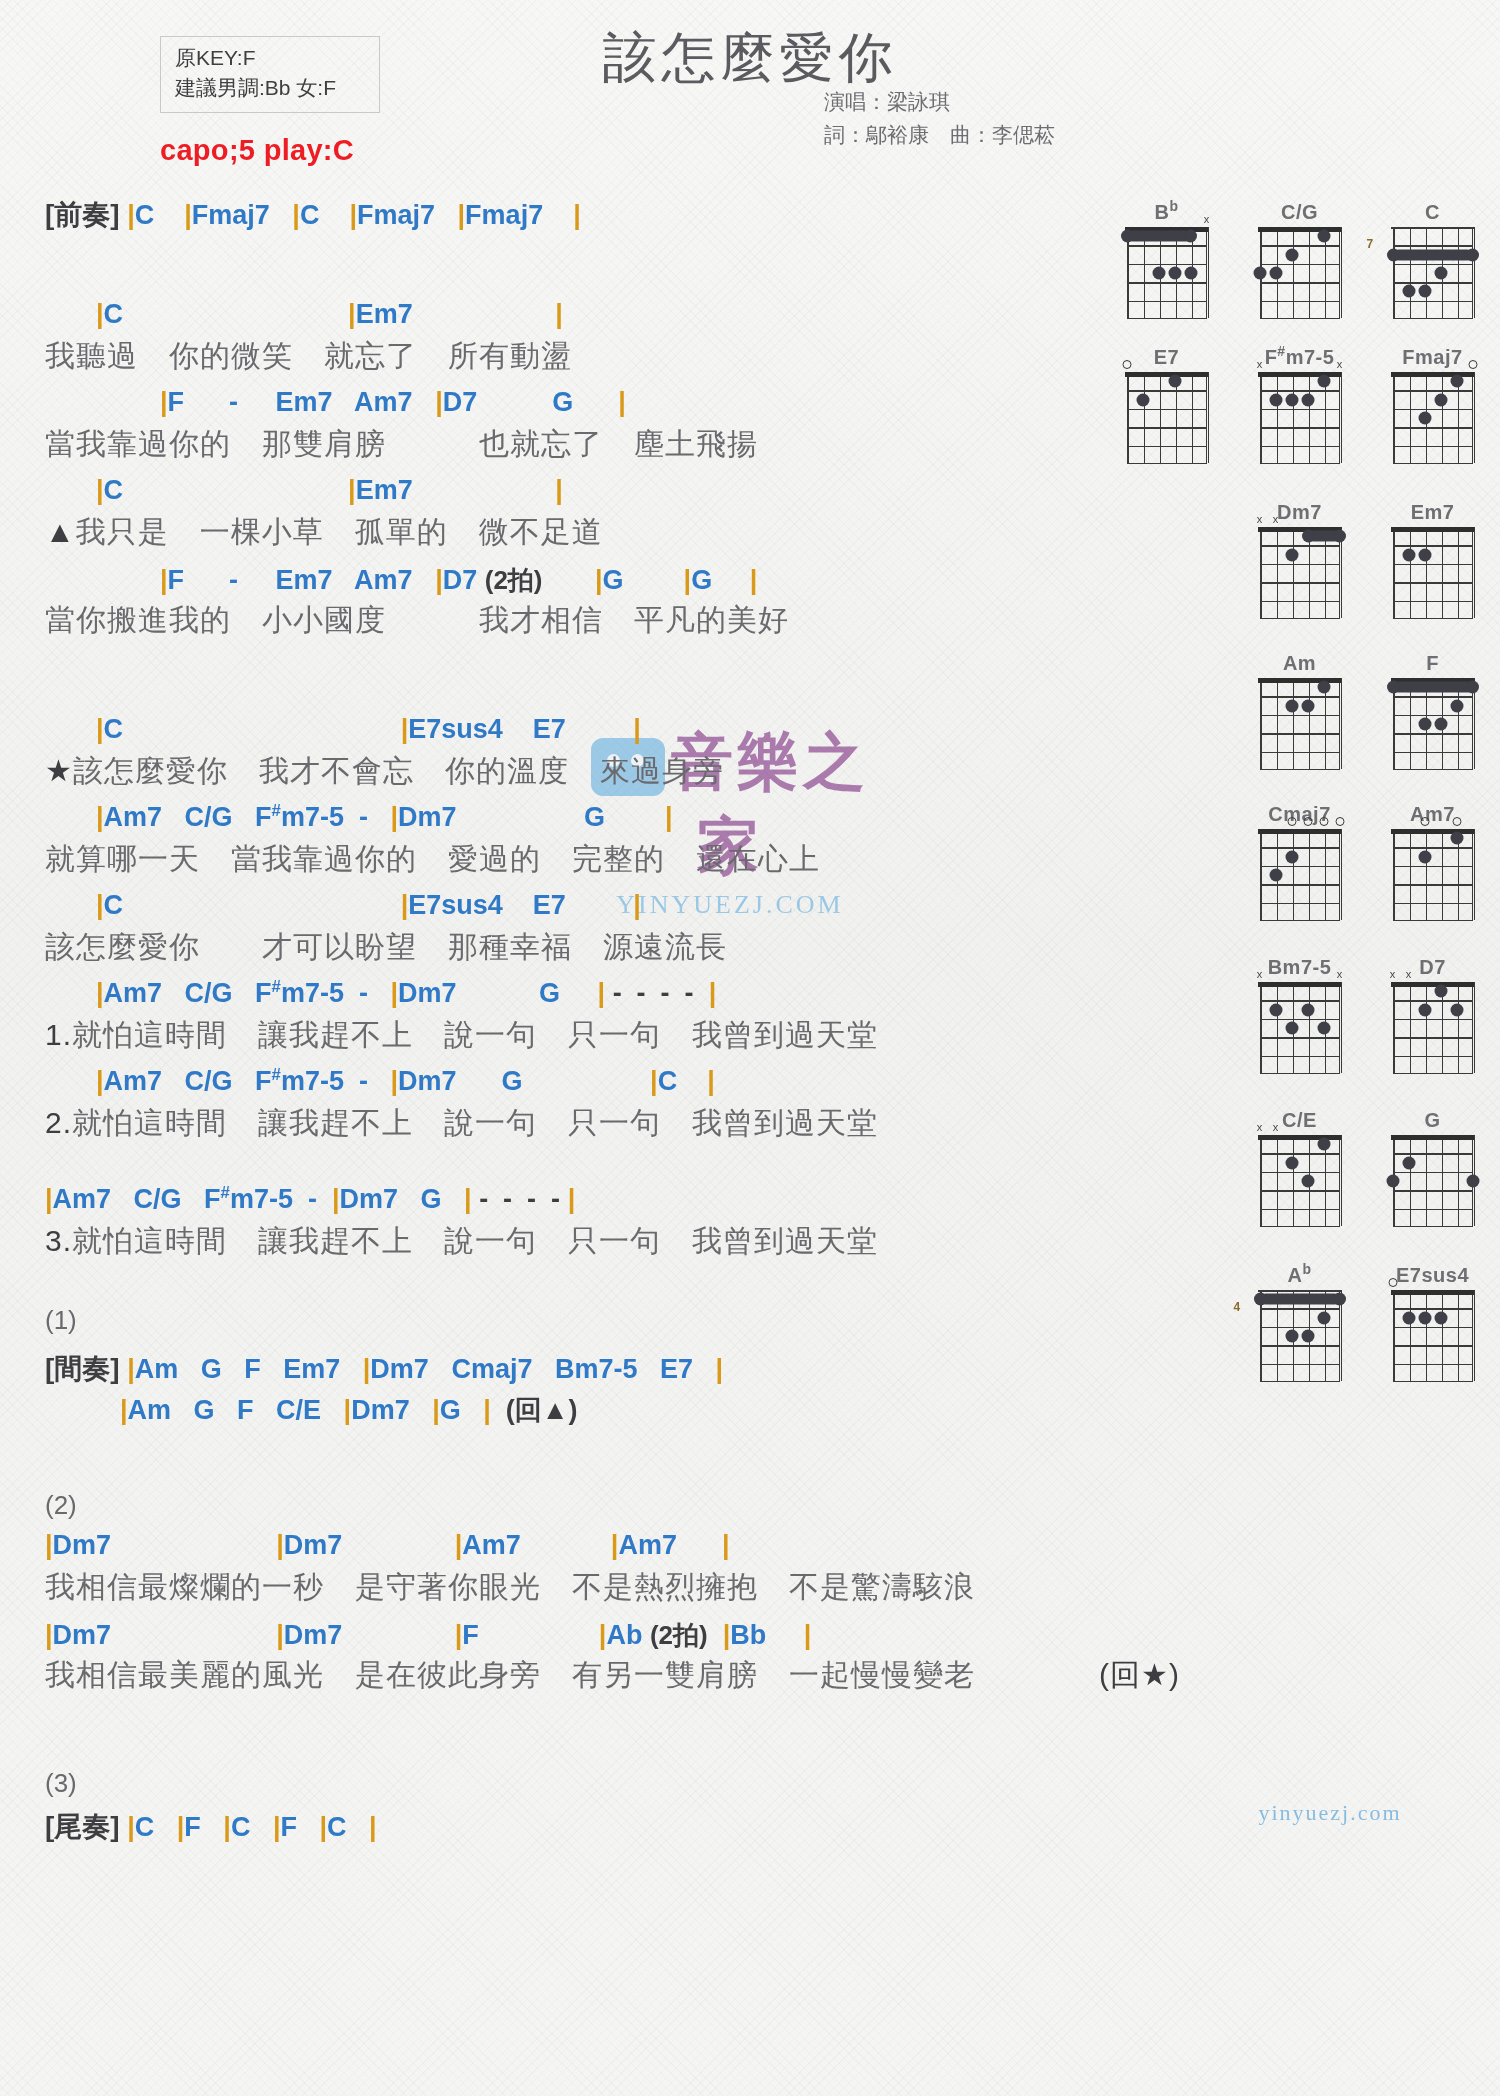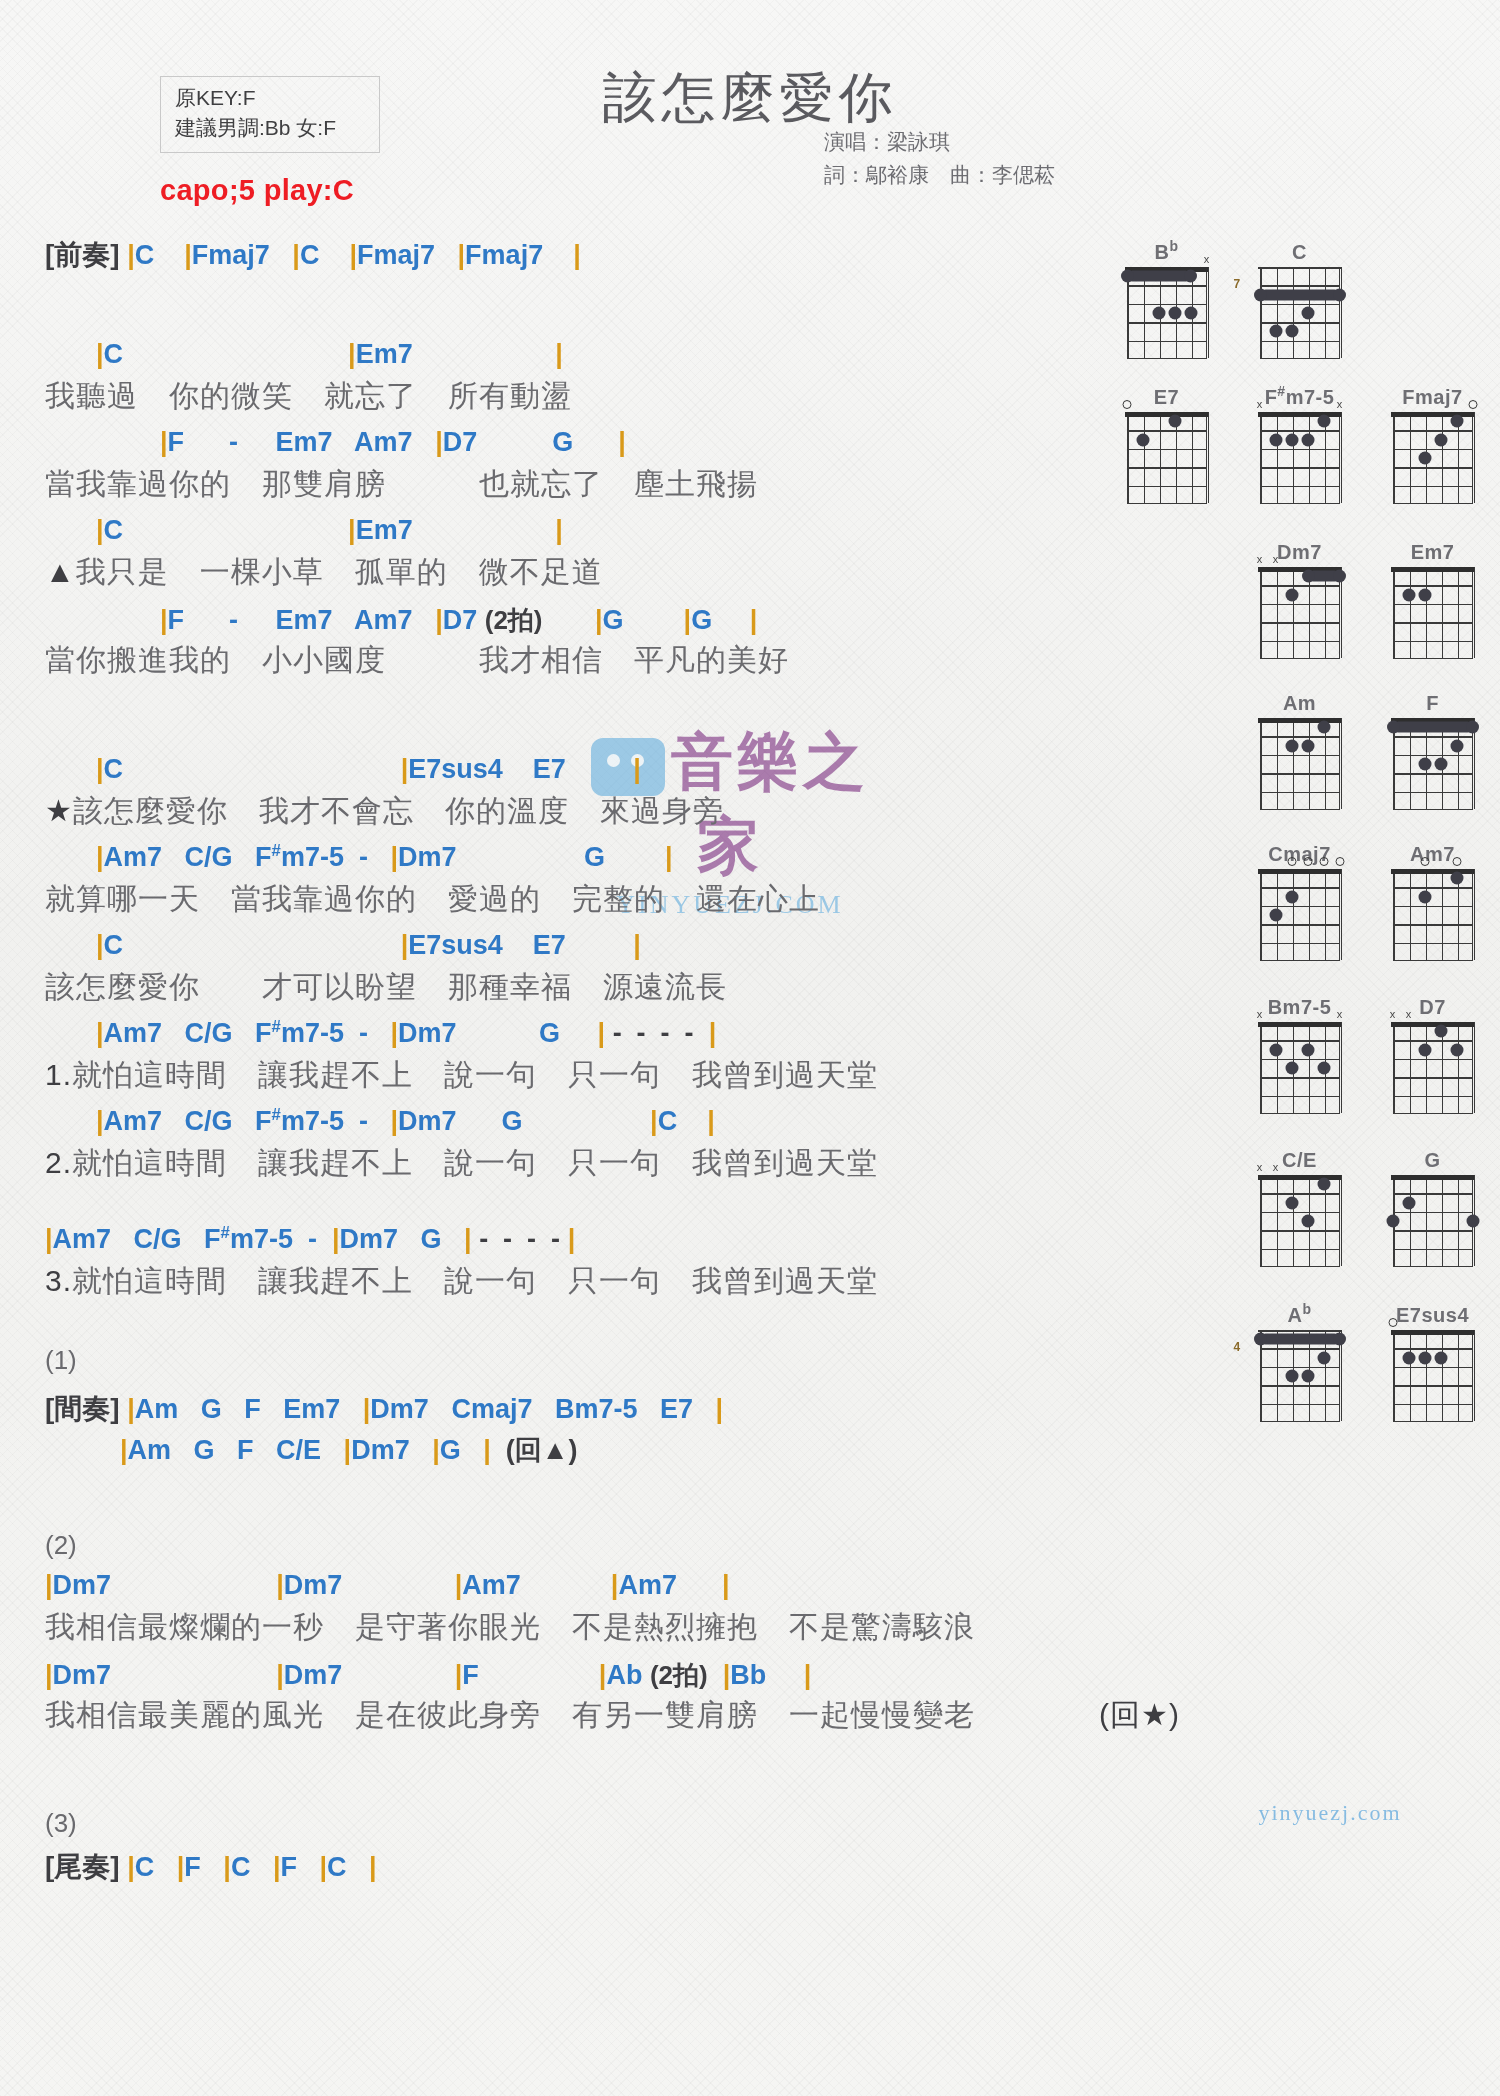--- a/index.html
+++ b/index.html
@@ -13,21 +13,21 @@
   }
   
   #paper-texture{
     position:absolute; inset:0; pointer-events:none;
     background-image:
       repeating-linear-gradient(45deg, rgba(0,0,0,.022) 0 1px, transparent 1px 7px),
       repeating-linear-gradient(-45deg, rgba(0,0,0,.022) 0 1px, transparent 1px 7px),
       linear-gradient(180deg,#f7f7f6 0%,#f1f1ef 45%,#f5f5f3 100%);
     z-index:0;
   }
-  #sheet{ position:absolute; inset:0; z-index:2;margin-top:40px; }
+  #sheet{ position:absolute; inset:0; z-index:2; }
 
   
   .keybox{
     position:absolute; left:160px; top:36px; width:220px;
     border:1px solid #c9c9c9; background:transparent;
     padding:6px 8px 8px 14px; line-height:1.45;
     font-size:21px; color:#3f3f41; text-align:left;
   }
   .keybox div{ white-space:nowrap; }
   .capo{
@@ -221,20 +221,43 @@
               <div class="h" style="top: 73.6px;"></div>
             </div>
             <div class="nut"></div>
             <div class="barre" style="left: 12px; width: 64px; top: 9.2px;"></div>
             <div class="dot" style="left: 44px; top: 46px;"></div>
             <div class="dot" style="left: 60px; top: 46px;"></div>
             <div class="dot" style="left: 76px; top: 46px;"></div>
           </div>
         </div>
         <div class="cd">
+          <div class="cd-name">C/G</div>
+          <div class="grid-wrap">
+            <div class="markers"></div>
+            <div class="grid">
+              <div class="v" style="left: 0px;"></div>
+              <div class="v" style="left: 16px;"></div>
+              <div class="v" style="left: 32px;"></div>
+              <div class="v" style="left: 48px;"></div>
+              <div class="v" style="left: 64px;"></div>
+              <div class="v" style="left: 80px;"></div>
+              <div class="h" style="top: 18.4px;"></div>
+              <div class="h" style="top: 36.8px;"></div>
+              <div class="h" style="top: 55.2px;"></div>
+              <div class="h" style="top: 73.6px;"></div>
+            </div>
+            <div class="nut"></div>
+            <div class="dot" style="left: 12px; top: 46px;"></div>
+            <div class="dot" style="left: 28px; top: 46px;"></div>
+            <div class="dot" style="left: 44px; top: 27.6px;"></div>
+            <div class="dot" style="left: 76px; top: 9.2px;"></div>
+          </div>
+        </div>
+        <div class="cd">
           <div class="cd-name">C</div>
           <div class="grid-wrap">
             <div class="markers"></div>
             <div class="fretnum">7</div>
             <div class="grid">
               <div class="v" style="left: 0px;"></div>
               <div class="v" style="left: 16px;"></div>
               <div class="v" style="left: 32px;"></div>
               <div class="v" style="left: 48px;"></div>
               <div class="v" style="left: 64px;"></div>

